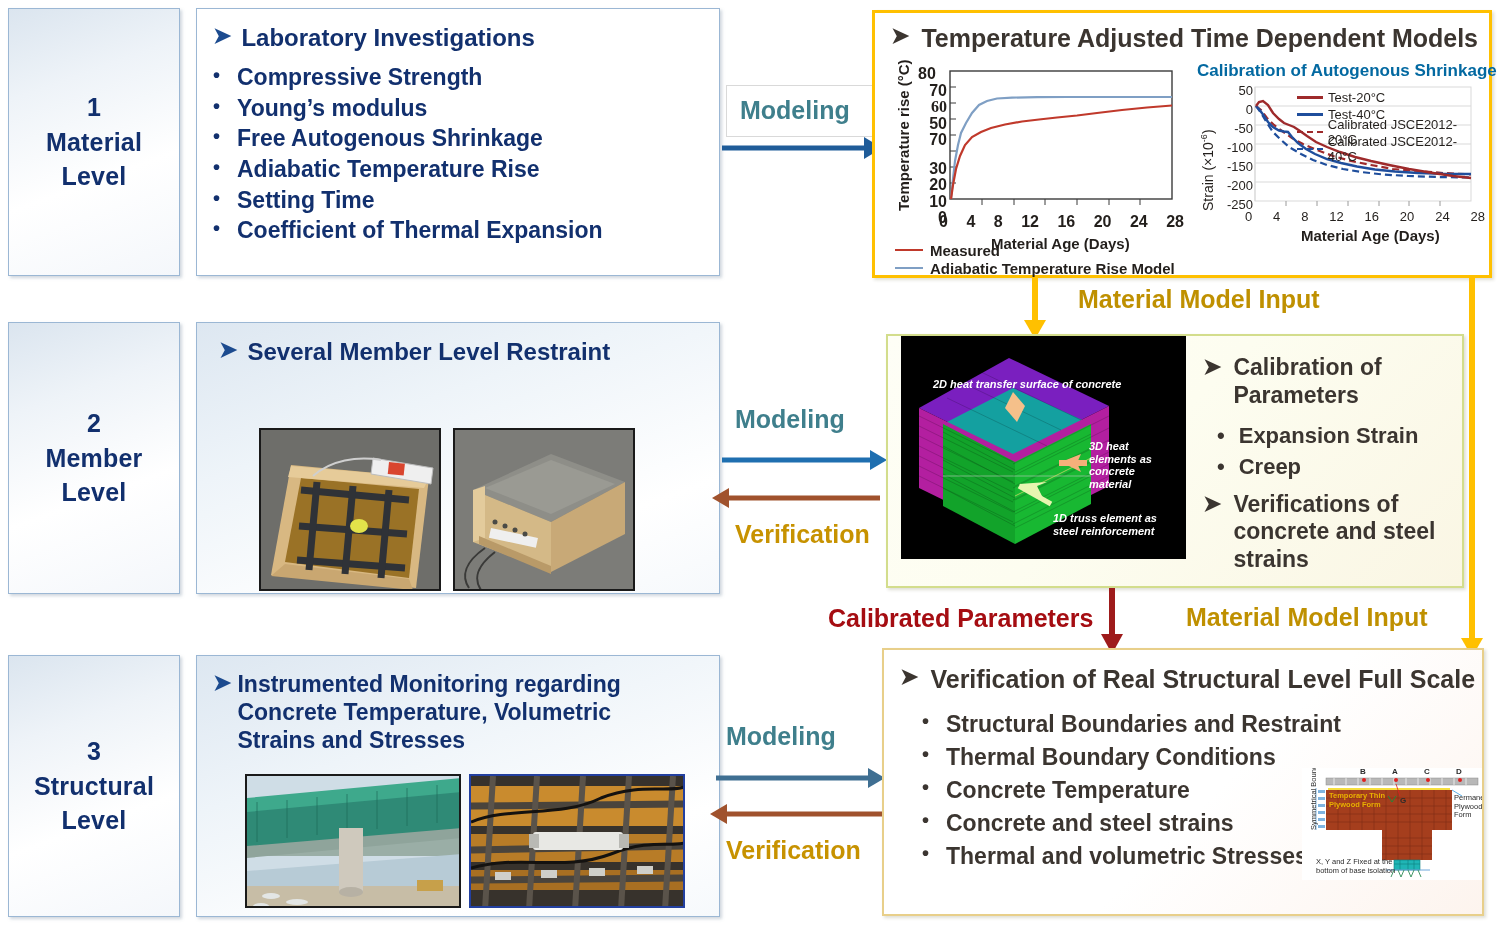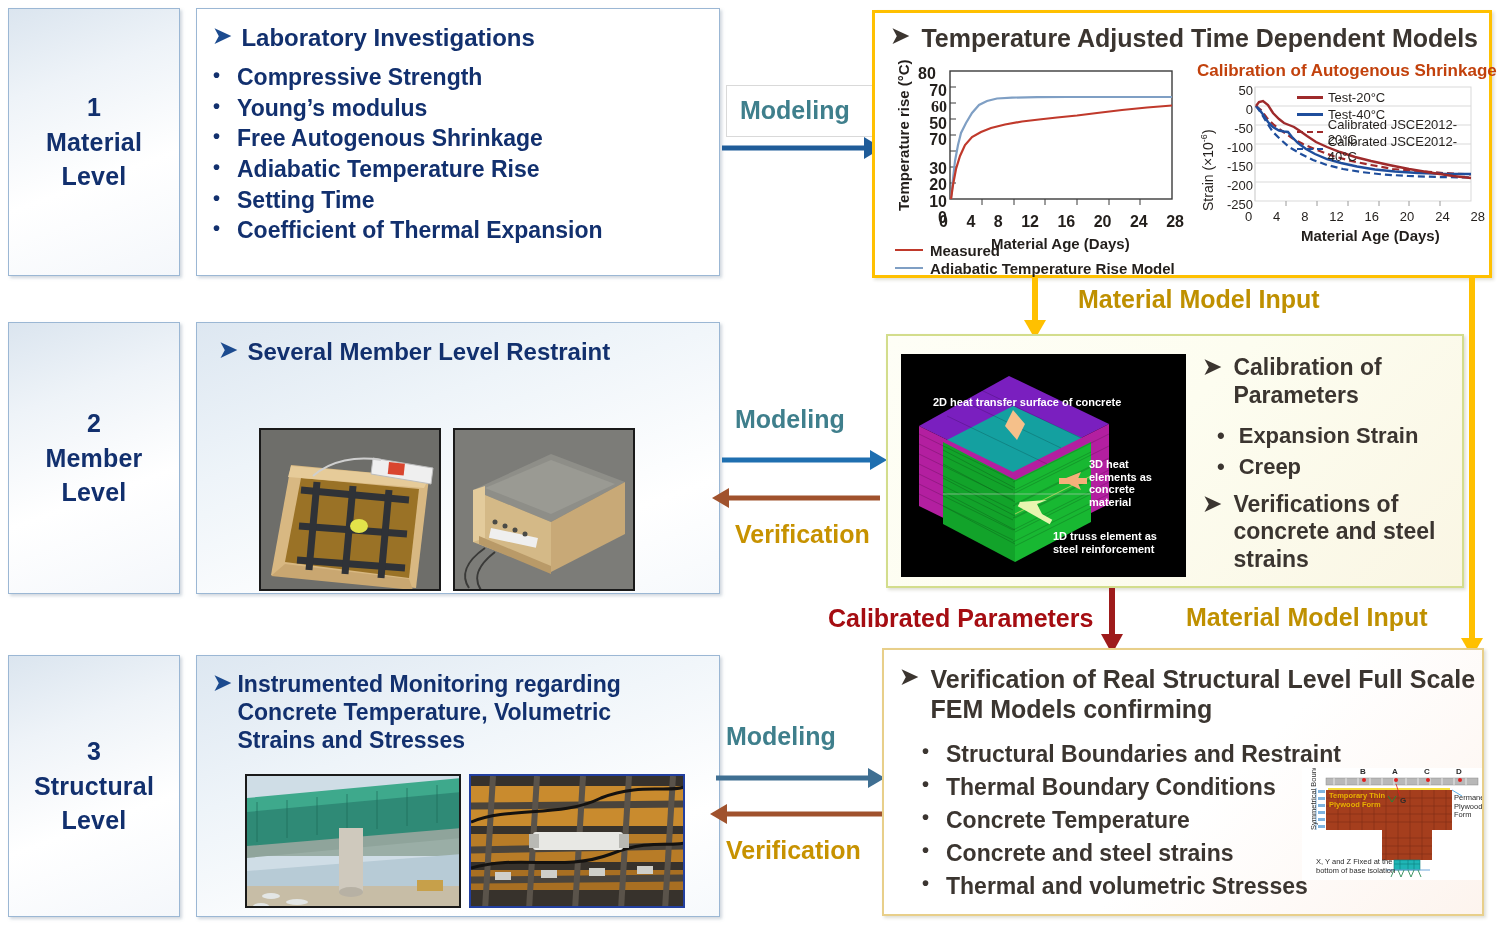--- a/index.html
+++ b/index.html
@@ -104,21 +104,21 @@
   .axis-title{
     font-size:15px; color:#231f1c; font-weight:bold;
   }
   .tick{ font-size:16px; color:#231f1c; font-weight:bold; font-family:"Liberation Sans",sans-serif;}
   .tick-sm{ font-size:13px; color:#231f1c; }
   .legend-txt{ font-size:15px; color:#231f1c; font-weight:bold; }
   .legend-txt-sm{ font-size:13px; color:#231f1c; }
   .rot90{ transform:rotate(-90deg); transform-origin:left top; white-space:nowrap; }
 
   .chart2-title{
-    color:#c2410c; font-weight:bold; font-size:17px; white-space:nowrap;
+    color:#0369a1; font-weight:bold; font-size:17px; white-space:nowrap;
   }
 
   
   .photo{ position:absolute; overflow:hidden; }
   .photo.bd-black{ border:2px solid #1a1a1a; }
   .photo.bd-blue{ border:2px solid #2340a0; }
 
   
   .spec1{ background:linear-gradient(150deg,#9a9a96 0%,#8b8b86 35%,#7d7d79 70%,#6f6f6b 100%); }
   .spec2{ background:linear-gradient(150deg,#8f8f8b 0%,#a0a09b 40%,#7b7b77 100%); }
@@ -409,21 +409,21 @@
     <div class="head" style="left:148px; border-top:10px solid transparent; border-bottom:10px solid transparent; border-left:17px solid #1f6fb0;"></div>
   </div>
   <div class="h-arrow" style="left:712px; top:498px; width:178px;">
     <div class="shaft" style="left:16px; width:152px; background:#a0522d;"></div>
     <div class="head" style="left:0px; border-top:10px solid transparent; border-bottom:10px solid transparent; border-right:17px solid #a0522d;"></div>
   </div>
   <div class="conn-label lbl-verification" style="left:735px; top:520px;">Verification</div>
 
   <div class="right-box rb-mid" style="left:886px; top:334px; width:578px; height:254px;">
 
-    <div class="fem-img" style="left:13px; top:18px; width:285px; height:223px;">
+    <div class="fem-img" style="left:13px; top:0; width:285px; height:223px;font-style:italic;">
       <svg width="285" height="223" style="position:absolute;left:0;top:0;">
         <rect x="0" y="0" width="285" height="223" fill="#000000"></rect>
 
         <polygon points="108,22 208,70 112,118 18,72" fill="#7a1fbf"></polygon>
         <polygon points="108,22 208,70 112,118 18,72" fill="url(#mesh1)" opacity="0.0"></polygon>
 
         <polygon points="112,52 190,88 114,126 42,88" fill="#14a0a0"></polygon>
 
         <polygon points="18,72 112,118 112,198 18,152" fill="#b31fa0"></polygon>
 
@@ -614,21 +614,20 @@
     <div class="shaft" style="left:16px; width:156px; background:#a0522d;"></div>
     <div class="head" style="left:0px; border-top:10px solid transparent; border-bottom:10px solid transparent; border-right:17px solid #a0522d;"></div>
   </div>
   <div class="conn-label lbl-verification" style="left:726px; top:836px;">Verification</div>
 
   <div class="right-box rb-bot" style="left:882px; top:648px; width:602px; height:268px;">
     <div class="rb-title" style="margin:14px 0 0 16px; font-size:25px;">
       <span class="ah">➤</span>
       <span>
         <span>Verification of Real Structural Level Full Scale</span><br>
-        <span>FEM Models confirming</span>
       </span>
     </div>
     <ul class="bullets" style="margin:14px 0 0 38px;">
       <li style="color:#3b3530;font-size:23px;line-height:1.44;">
           <span class="dot">•</span>
           <span>Structural Boundaries and Restraint</span>
         </li>
       <li style="color:#3b3530;font-size:23px;line-height:1.44;">
           <span class="dot">•</span>
           <span>Thermal Boundary Conditions</span>

